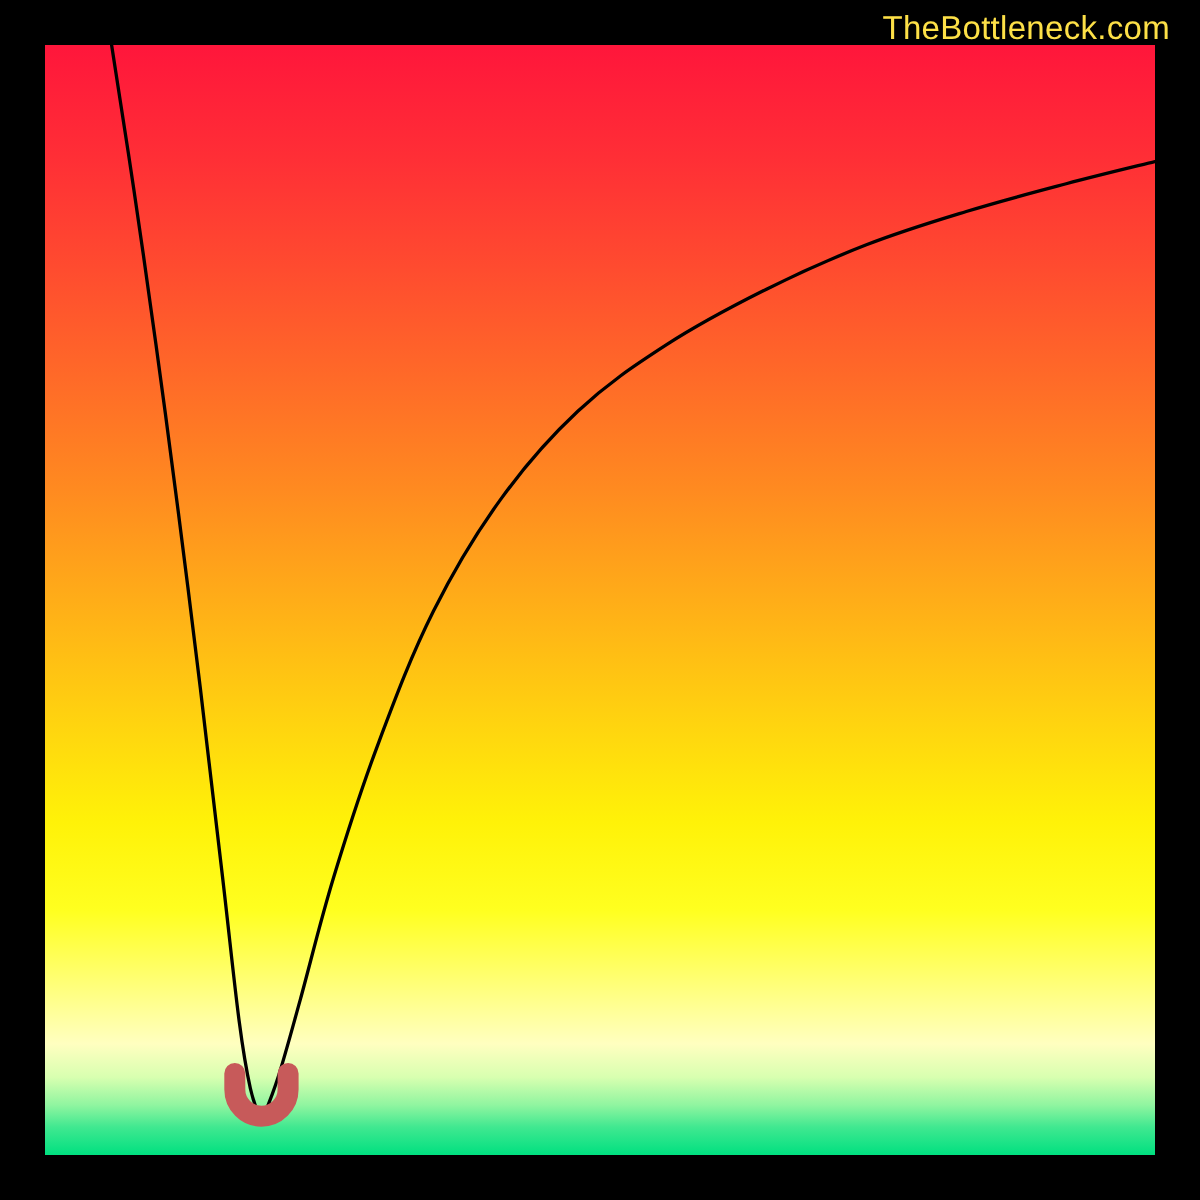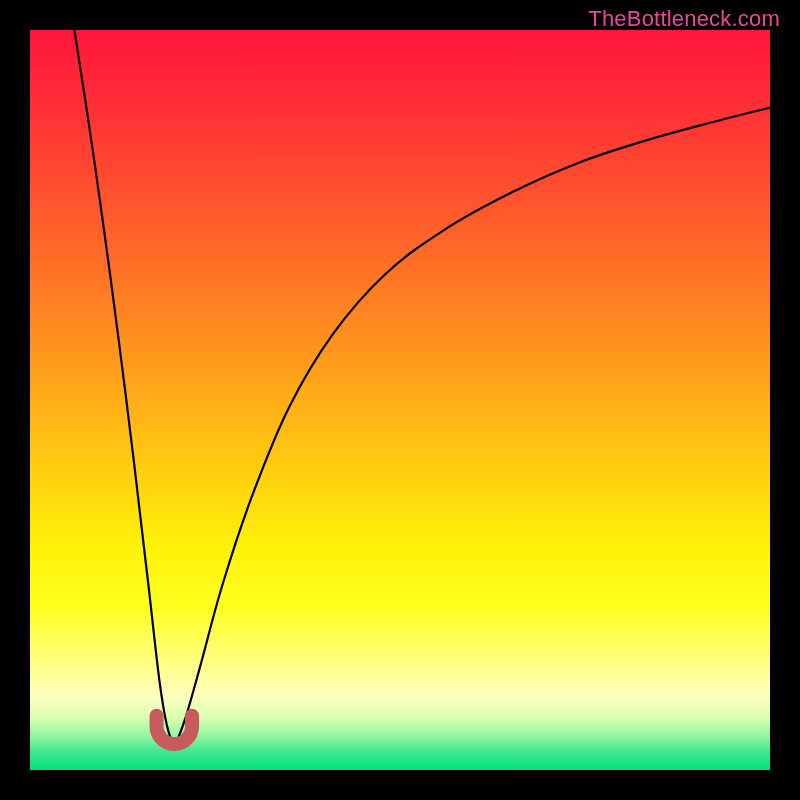--- a/index.html
+++ b/index.html
@@ -20,21 +20,21 @@
     position: absolute;
     left: 30px;
     top: 30px;
     width: 740px;
     height: 740px;
   }
   .watermark {
     position: absolute;
     top: 6px;
     right: 20px;
-    color: #ec4899;
+    color: #fde047;
     font-size: 22px;
     font-weight: 500;
     letter-spacing: 0.2px;
   }
   svg { display: block; }
 </style>
 </head>
 <body>
 
 <div class="frame">

